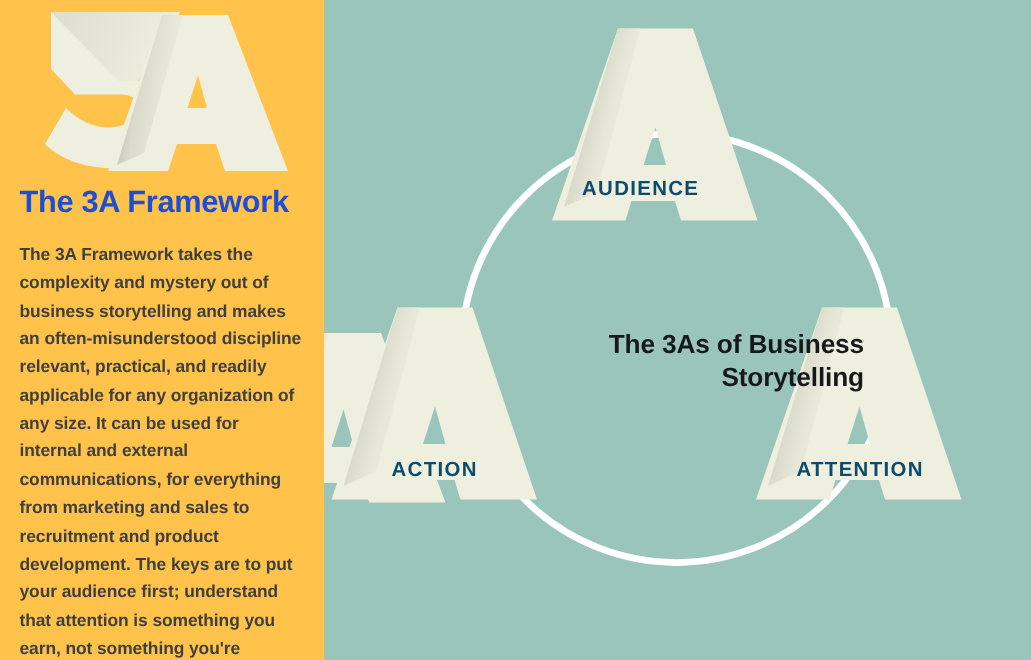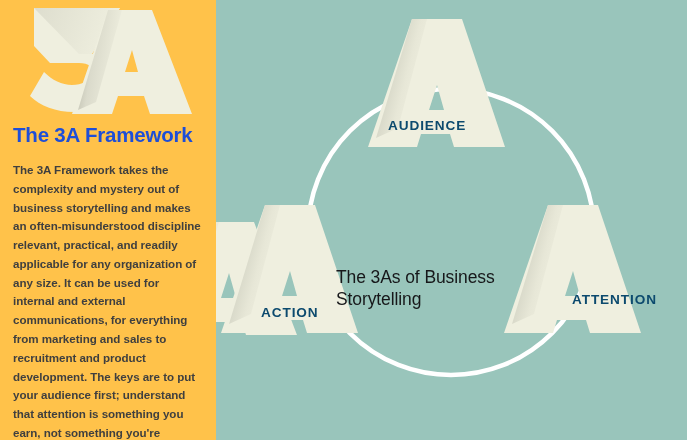--- a/index.html
+++ b/index.html
@@ -72,40 +72,39 @@
     position: absolute;
     left: 0;
     top: 0;
   }
 
   .center-title {
     position: absolute;
     left: 120px;
     top: 218px;
     width: 240px;
-    text-align: left;
+    text-align: right;
     font-size: 17.5px;
-    font-weight: normal;
+    font-weight: bold;
     color: #17181a;
     line-height: 1.28;
     letter-spacing: -0.1px;
-    margin-top: 48px;
   }
 
   .node-label {
     position: absolute;
     font-size: 13.6px;
     font-weight: bold;
     color: #0c4a6e;
     letter-spacing: 0.9px;
     white-space: nowrap;
   }
   .label-audience { left: 172px; top: 118px; }
   .label-action   { left: 45px;  top: 305px; }
-  .label-attention{ left: 315px; top: 292px; margin-left: 41px; }
+  .label-attention{ left: 315px; top: 305px; }
 </style>
 </head>
 <body>
 
 <div id="infographic">
 
   <div class="left-panel">
 
     <div class="logo-wrap">
       <svg width="180" height="112" viewBox="0 0 180 112">

